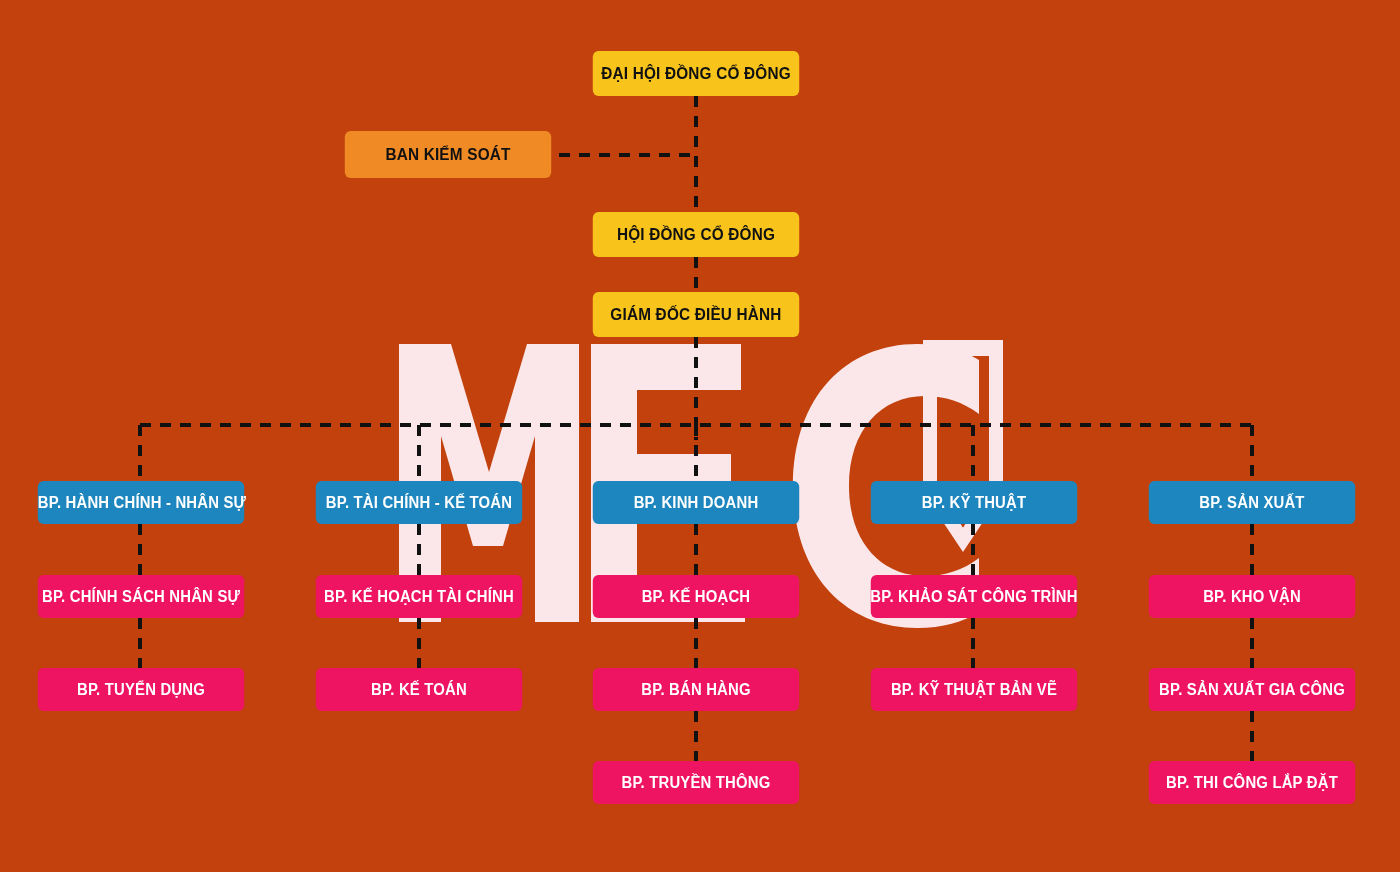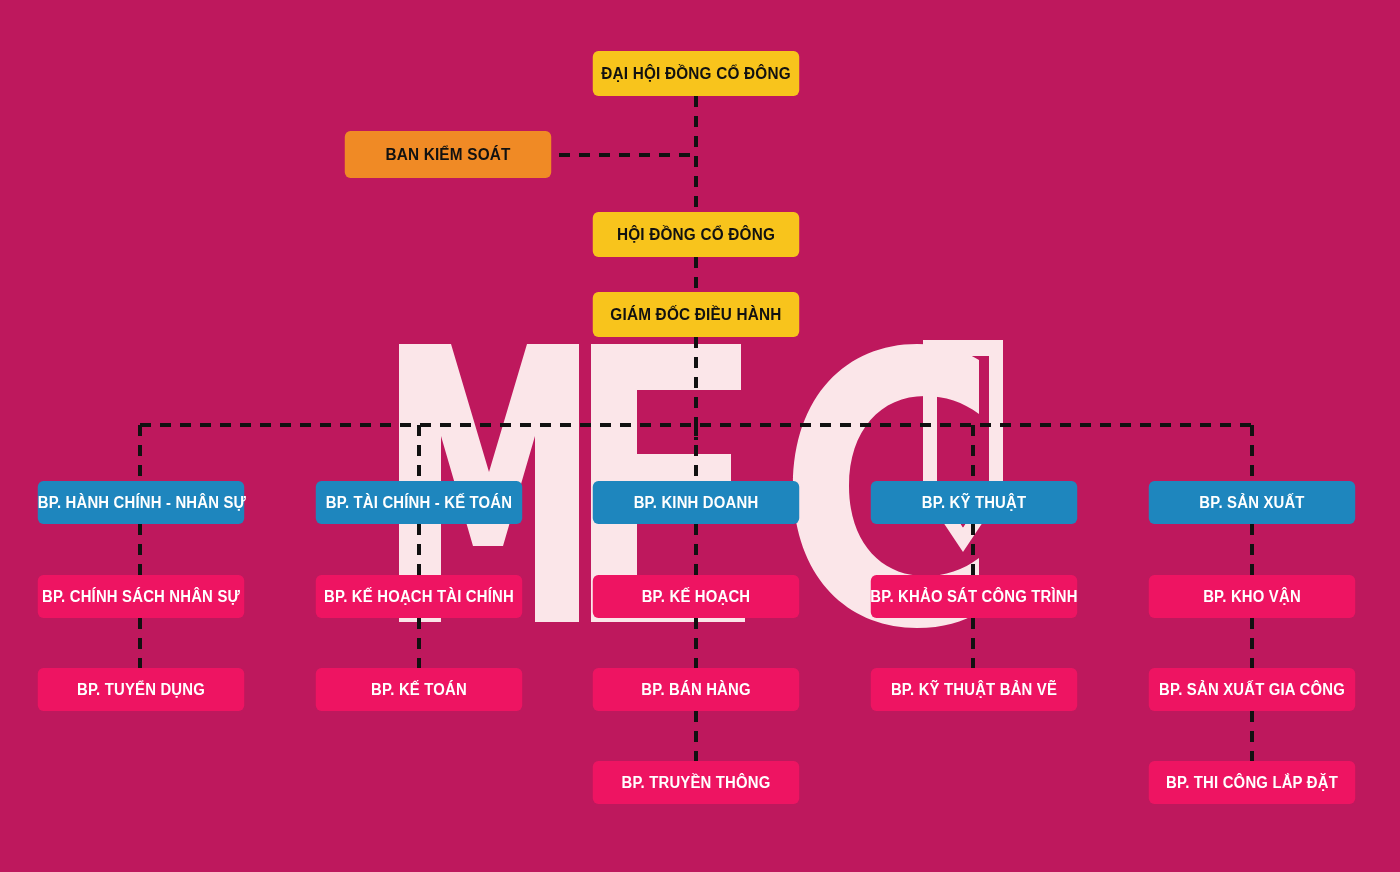--- a/index.html
+++ b/index.html
@@ -7,21 +7,21 @@
     padding: 0;
     background: #ffffff;
   }
   body {
     font-family: "Liberation Sans", sans-serif;
   }
   #canvas {
     position: relative;
     width: 1400px;
     height: 872px;
-    background: #be185d;
+    background: #c2410c;
     overflow: hidden;
   }
 
   
   #watermark {
     position: absolute;
     left: 395px;
     top: 338px;
     width: 610px;
     height: 290px;

